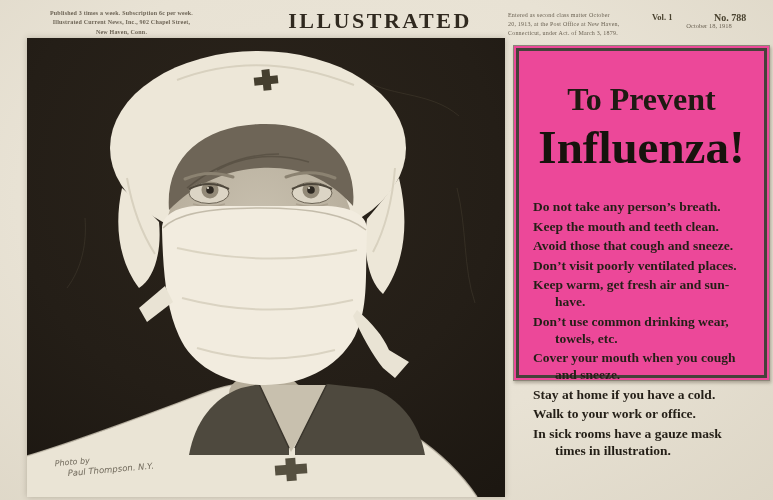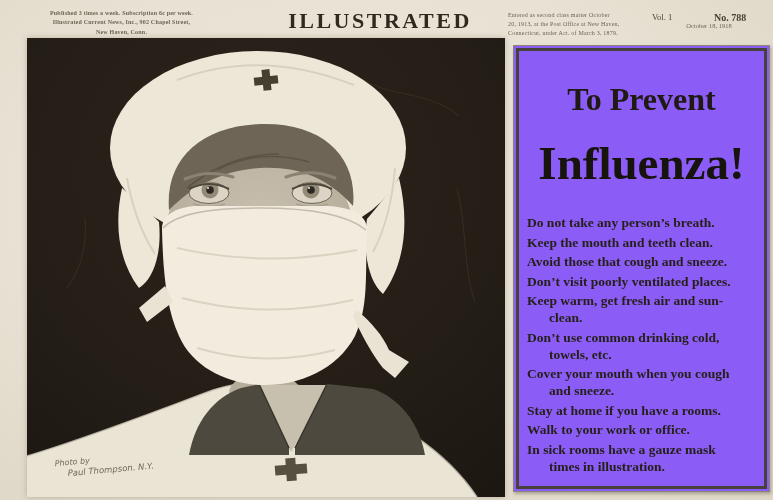--- a/index.html
+++ b/index.html
@@ -14,42 +14,42 @@
     font-size:6px;line-height:1.55;color:#6c6354;letter-spacing:.2px;font-weight:bold;
   }
   .mast-title{
     position:absolute;left:232px;top:8px;width:296px;text-align:center;
     font-size:22px;font-weight:bold;color:#30291f;letter-spacing:2.5px;word-spacing:7px;
   }
   .entry-note{
     position:absolute;left:508px;top:11px;width:140px;text-align:left;
     font-size:6px;line-height:1.5;color:#6c6354;letter-spacing:.2px;
   }
-  .vol-label{position:absolute;left:652px;top:12px;font-size:8.5px;font-weight:normal;color:#49422f;}
+  .vol-label{position:absolute;left:652px;top:12px;font-size:8.5px;font-weight:bold;color:#49422f;}
   .issue-label{position:absolute;left:714px;top:12px;font-size:10px;font-weight:bold;color:#49422f;}
   .date-label{position:absolute;left:650px;top:22px;width:118px;text-align:center;font-size:6.5px;color:#6c6354;}
   
   .photo{
     position:absolute;left:27px;top:38px;width:478px;height:459px;
     box-shadow:0 0 6px rgba(60,50,35,.25);
   }
   .photo svg{display:block;}
   
   .panel{
-    position:absolute;left:513px;top:45px;width:257px;height:447px;
-    border:1px solid #8b8678;background:#8b5cf6;box-sizing:border-box;
+    position:absolute;left:513px;top:45px;width:257px;height:336px;
+    border:1px solid #8b8678;background:#ec4899;box-sizing:border-box;
     box-shadow:1px 2px 3px rgba(70,60,45,.35);
   }
   .panel-inner{
     position:absolute;left:2px;top:2px;right:2px;bottom:2px;
     border:3px solid #46413a;box-sizing:border-box;
   }
   .panel-title1{margin-top:30px;text-align:center;font-size:32px;font-weight:bold;color:#1f1a13;}
-  .panel-title2{margin-top:18px;text-align:center;font-size:47px;font-weight:bold;color:#17130d;}
-  .advice-list{margin:24px 12px 0 8px;}
+  .panel-title2{margin-top:2px;text-align:center;font-size:47px;font-weight:bold;color:#17130d;}
+  .advice-list{margin:24px 12px 0 14px;}
   .advice{margin:2.5px 0;font-size:13.5px;line-height:17px;font-weight:bold;color:#241f17;}
   .advice .l1{display:block;white-space:nowrap;}
   .advice .l2{display:block;white-space:nowrap;padding-left:22px;}
 </style>
 </head>
 <body>
 
 <div class="pub-note">
   <div>Published 3 times a week.  Subscription 6c per week.</div>
   <div>Illustrated Current News, Inc., 902 Chapel Street,</div>
@@ -192,32 +192,32 @@
       <p class="advice">
           <span class="l1">Avoid those that cough and sneeze.</span>
           <span class="l2"></span>
         </p>
       <p class="advice">
           <span class="l1">Don’t visit poorly ventilated places.</span>
           <span class="l2"></span>
         </p>
       <p class="advice">
           <span class="l1">Keep warm, get fresh air and sun-</span>
-          <span class="l2">clean.</span>
-        </p>
-      <p class="advice">
-          <span class="l1">Don’t use common drinking cold,</span>
+          <span class="l2">have.</span>
+        </p>
+      <p class="advice">
+          <span class="l1">Don’t use common drinking wear,</span>
           <span class="l2">towels, etc.</span>
         </p>
       <p class="advice">
           <span class="l1">Cover your mouth when you cough</span>
           <span class="l2">and sneeze.</span>
         </p>
       <p class="advice">
-          <span class="l1">Stay at home if you have a rooms.</span>
+          <span class="l1">Stay at home if you have a cold.</span>
           <span class="l2"></span>
         </p>
       <p class="advice">
           <span class="l1">Walk to your work or office.</span>
           <span class="l2"></span>
         </p>
       <p class="advice">
           <span class="l1">In sick rooms have a gauze mask</span>
           <span class="l2">times in illustration.</span>
         </p>

